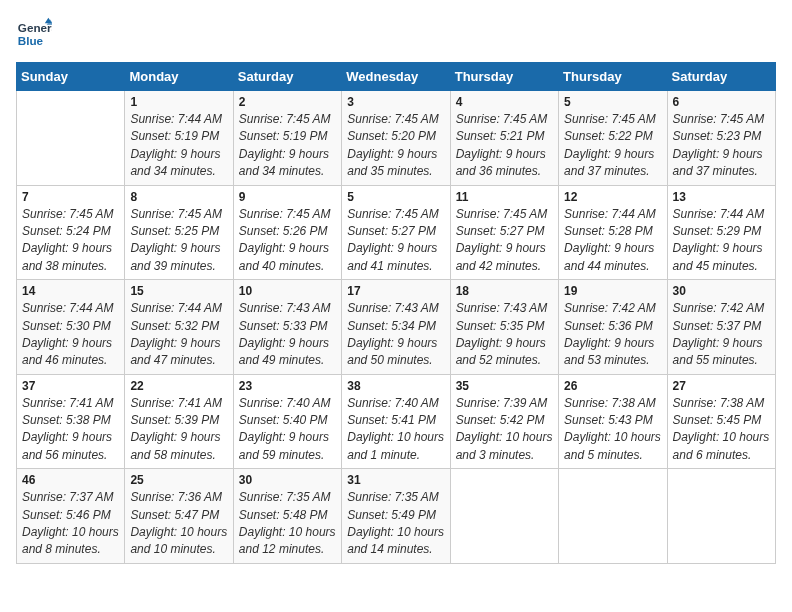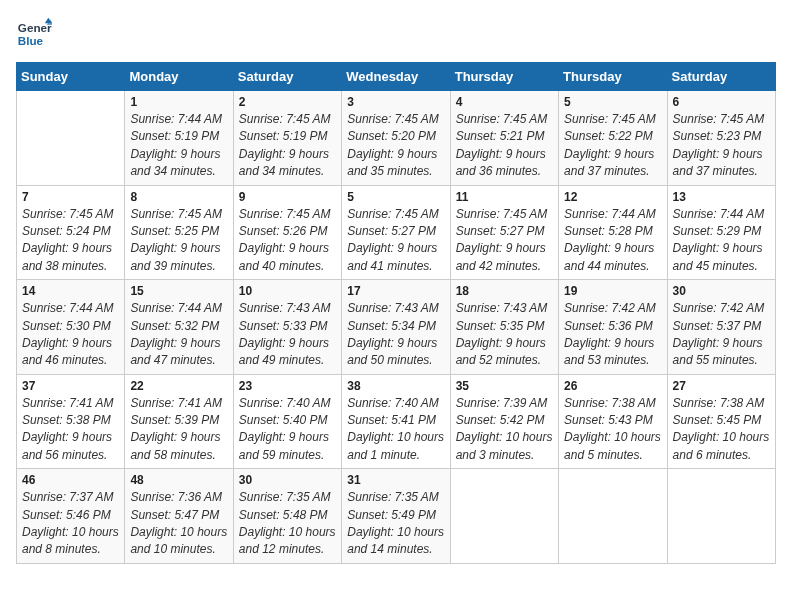--- a/index.html
+++ b/index.html
@@ -237,21 +237,21 @@
           <div class="day-number">27</div>
           <div class="day-info">Sunrise: 7:38 AM<br>Sunset: 5:45 PM<br>Daylight: 10 hours<br>and 6 minutes.</div>
         </td>
       </tr>
       <tr>
         <td>
           <div class="day-number">46</div>
           <div class="day-info">Sunrise: 7:37 AM<br>Sunset: 5:46 PM<br>Daylight: 10 hours<br>and 8 minutes.</div>
         </td>
         <td>
-          <div class="day-number">48</div>
+          <div class="day-number">25</div>
           <div class="day-info">Sunrise: 7:36 AM<br>Sunset: 5:47 PM<br>Daylight: 10 hours<br>and 10 minutes.</div>
         </td>
         <td>
           <div class="day-number">30</div>
           <div class="day-info">Sunrise: 7:35 AM<br>Sunset: 5:48 PM<br>Daylight: 10 hours<br>and 12 minutes.</div>
         </td>
         <td>
           <div class="day-number">31</div>
           <div class="day-info">Sunrise: 7:35 AM<br>Sunset: 5:49 PM<br>Daylight: 10 hours<br>and 14 minutes.</div>
         </td>

